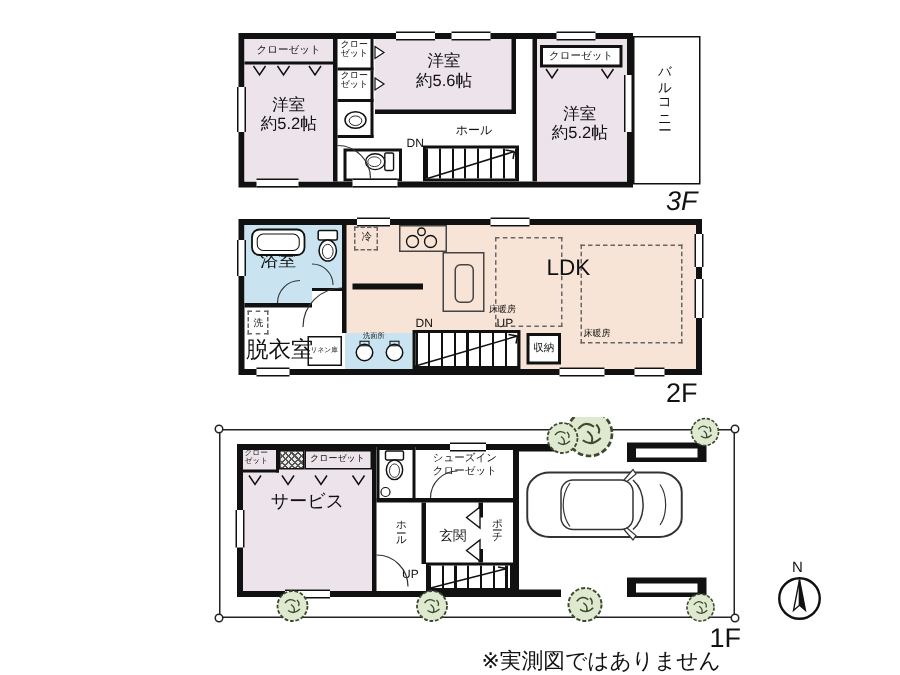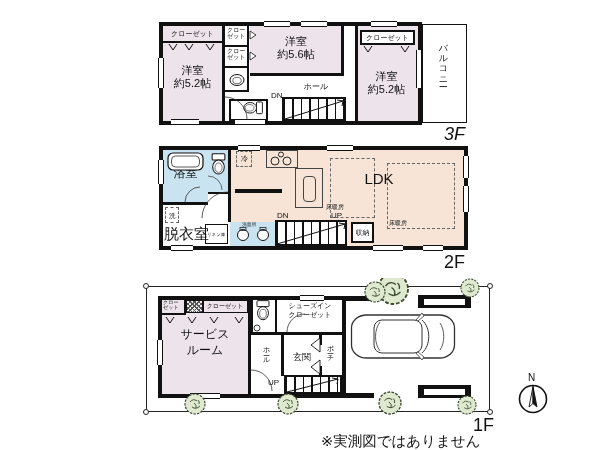--- a/index.html
+++ b/index.html
@@ -196,21 +196,20 @@
     <div class="abs" style="left:22px;top:22px;width:24px;height:15px;border-right:2px solid #111;border-bottom:2px solid #111;">
       <span class="lbl pre" style="left:1px;top:0px;font-size:6px;line-height:1.0;transform:scale(0.85);transform-origin:left top;">クロー
 ゼット</span>
     </div>
     <div class="abs hatch" style="left:46px;top:22px;width:17px;height:13px;"></div>
     <div class="abs" style="left:63px;top:22px;width:45px;height:13px;border:1.5px solid #111;">
       <div class="lbl ctr" style="left:0;top:2px;width:42px;font-size:6px;">クローゼット</div>
     </div>
     <div class="lbl ctr" style="left:22px;top:48px;width:86px;font-size:12px;line-height:1.35;">
       <div>サービス</div>
-      <div>ルーム</div>
     </div>
     <div class="abs wall" style="left:108px;top:22px;width:3px;height:94px;"></div>
     <div class="abs blue b2" style="left:111px;top:20px;width:26px;height:36px;"></div>
     <div class="lbl ctr" style="left:139px;top:24px;width:62px;font-size:7px;line-height:1.25;">
       <div>シューズイン</div>
       <div>クローゼット</div>
     </div>
     <div class="abs wall" style="left:111px;top:54px;width:93px;height:3px;"></div>
     <span class="lbl vtx" style="left:122px;top:64px;font-size:7px;">ホール</span>
     <div class="abs wall" style="left:141px;top:57px;width:3px;height:41px;"></div>

